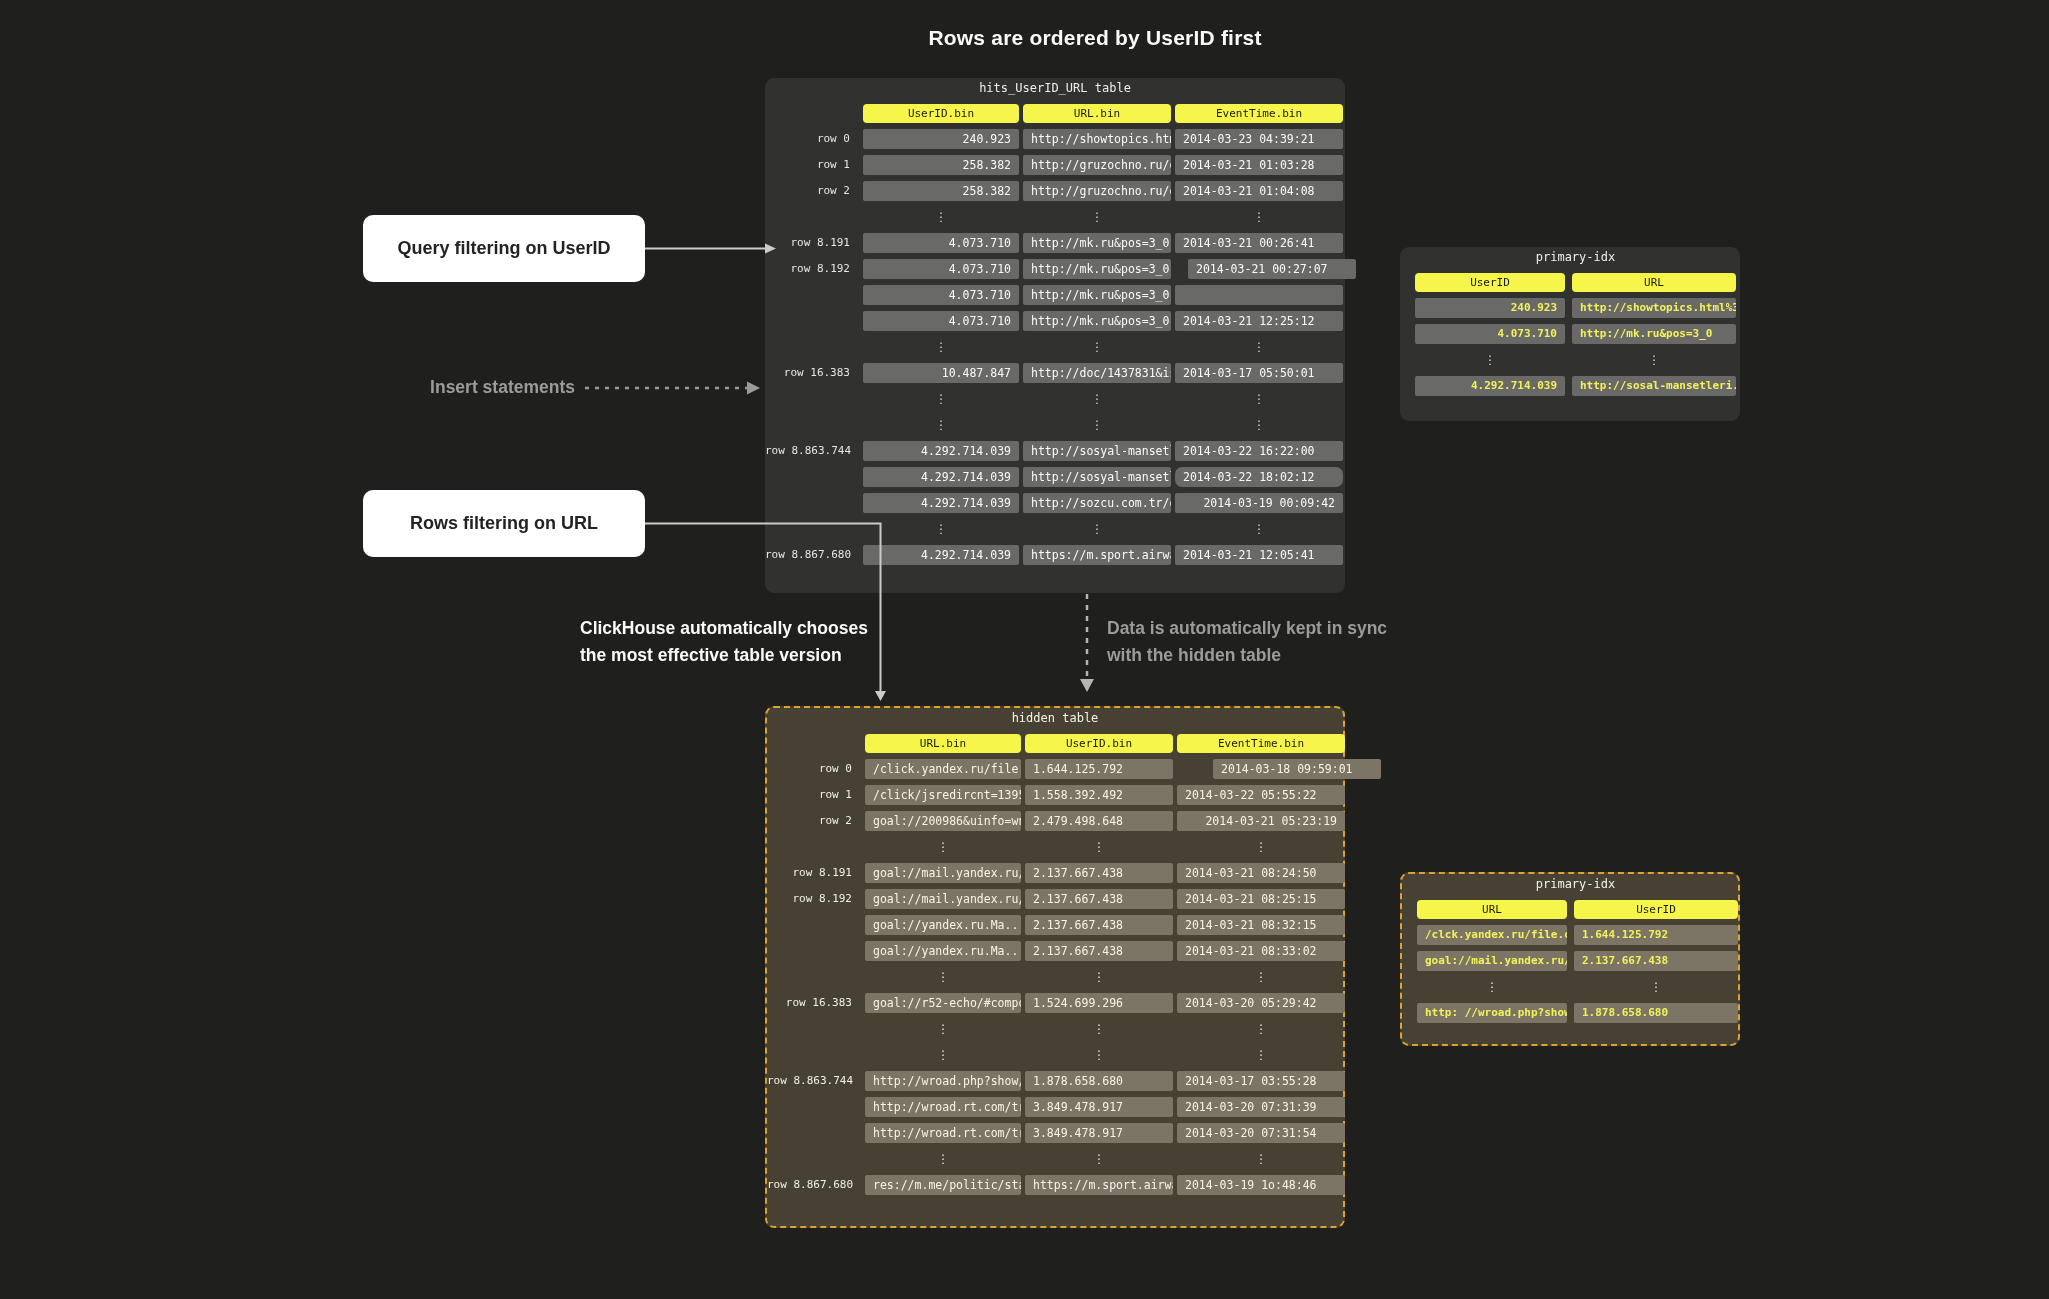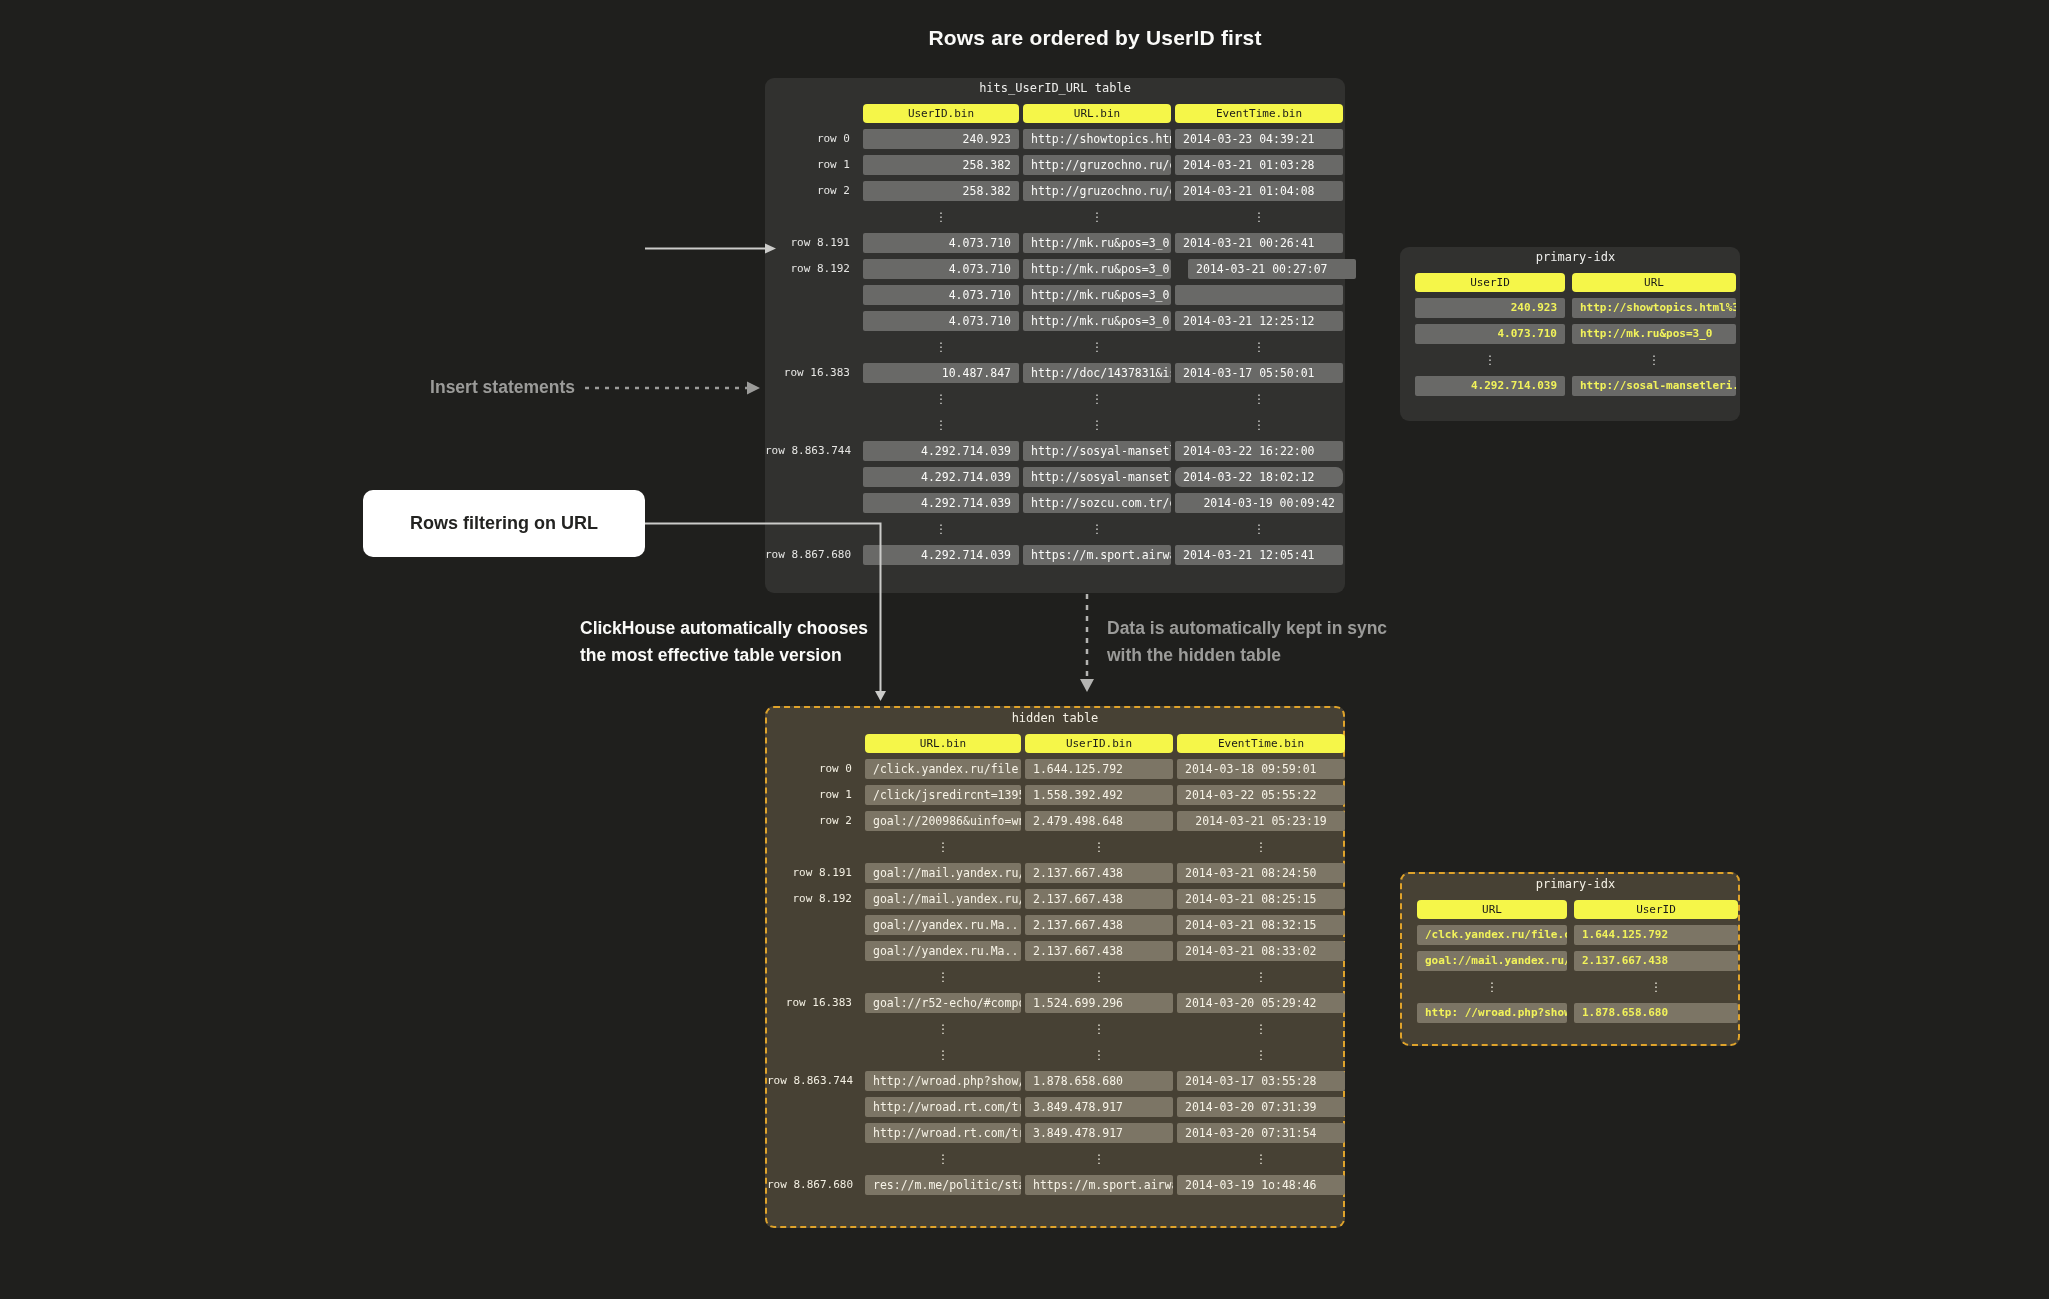--- a/index.html
+++ b/index.html
@@ -188,33 +188,33 @@
       <div class="trow thead">
         <div class="tlabel"></div>
         <div class="chip c0">URL.bin</div>
         <div class="chip c1">UserID.bin</div>
         <div class="chip c2">EventTime.bin</div>
       </div>
       <div class="trow">
         <div class="tlabel">row 0</div>
         <div class="cell c0" style="text-align: right;">/click.yandex.ru/file.co ...</div>
         <div class="cell c1" style="text-align: left;">1.644.125.792</div>
-        <div class="cell c2" style="text-align: left;">2014-03-18 09:59:01</div>
+        <div class="cell c2" style="text-align: left; margin-left: 36px;">2014-03-18 09:59:01</div>
       </div>
       <div class="trow">
         <div class="tlabel">row 1</div>
         <div class="cell c0" style="text-align: right;">/click/jsredircnt=1395412...</div>
         <div class="cell c1" style="text-align: left;">1.558.392.492</div>
         <div class="cell c2" style="text-align: left;">2014-03-22 05:55:22</div>
       </div>
       <div class="trow">
         <div class="tlabel">row 2</div>
         <div class="cell c0" style="text-align: right;">goal://200986&amp;uinfo=wn-1...</div>
         <div class="cell c1" style="text-align: left;">2.479.498.648</div>
-        <div class="cell c2" style="text-align: center;">2014-03-21 05:23:19</div>
+        <div class="cell c2" style="text-align: right;">2014-03-21 05:23:19</div>
       </div>
       <div class="trow">
         <div class="tlabel"></div>
         <div class="ecell c0">⋮</div>
         <div class="ecell c1">⋮</div>
         <div class="ecell c2">⋮</div>
       </div>
       <div class="trow">
         <div class="tlabel">row 8.191</div>
         <div class="cell c0" style="text-align: right;">goal://mail.yandex.ru/Ma...</div>
@@ -336,20 +336,23 @@
       <div class="trow">
         <div class="ecell c0">⋮</div>
         <div class="ecell c1">⋮</div>
       </div>
       <div class="trow">
         <div class="cell c0" style="text-align: left;">http: //wroad.php?show/7...</div>
         <div class="cell c1" style="text-align: left;">1.878.658.680</div>
       </div>
     </div>
 
+  <div class="callout" id="callout-userid">
+    <span>Query filtering on UserID</span>
+  </div>
   <div class="callout" id="callout-url">
     <span>Rows filtering on URL</span>
   </div>
 
   <div class="note" id="note-insert">Insert statements</div>
   <div class="note" id="note-chooses">
     <div>ClickHouse automatically chooses</div>
     <div>the most effective table version</div>
   </div>
   <div class="note" id="note-sync">

